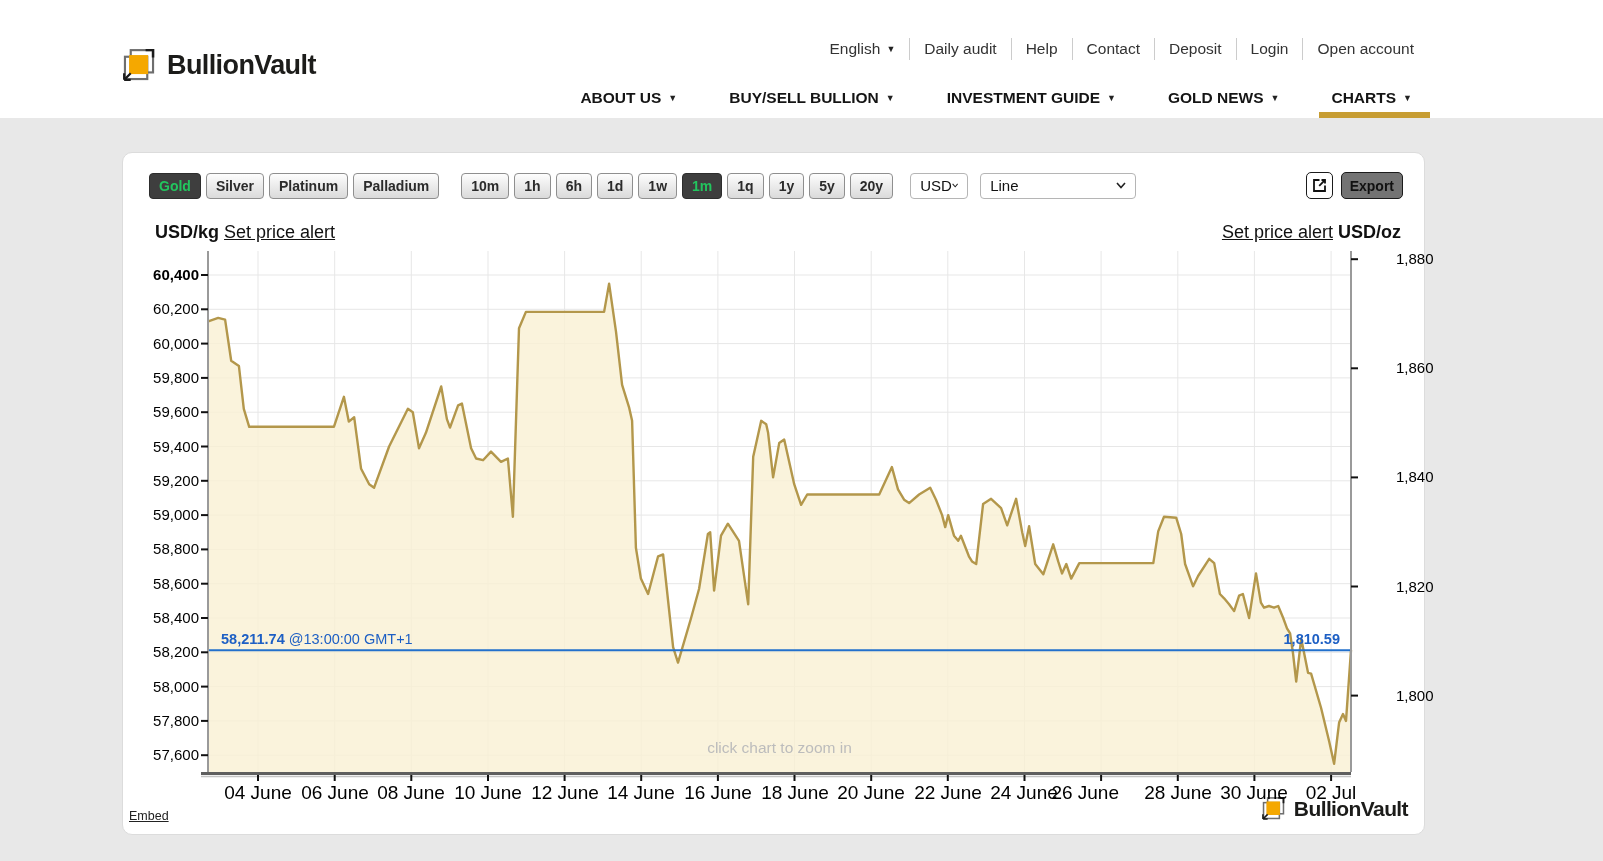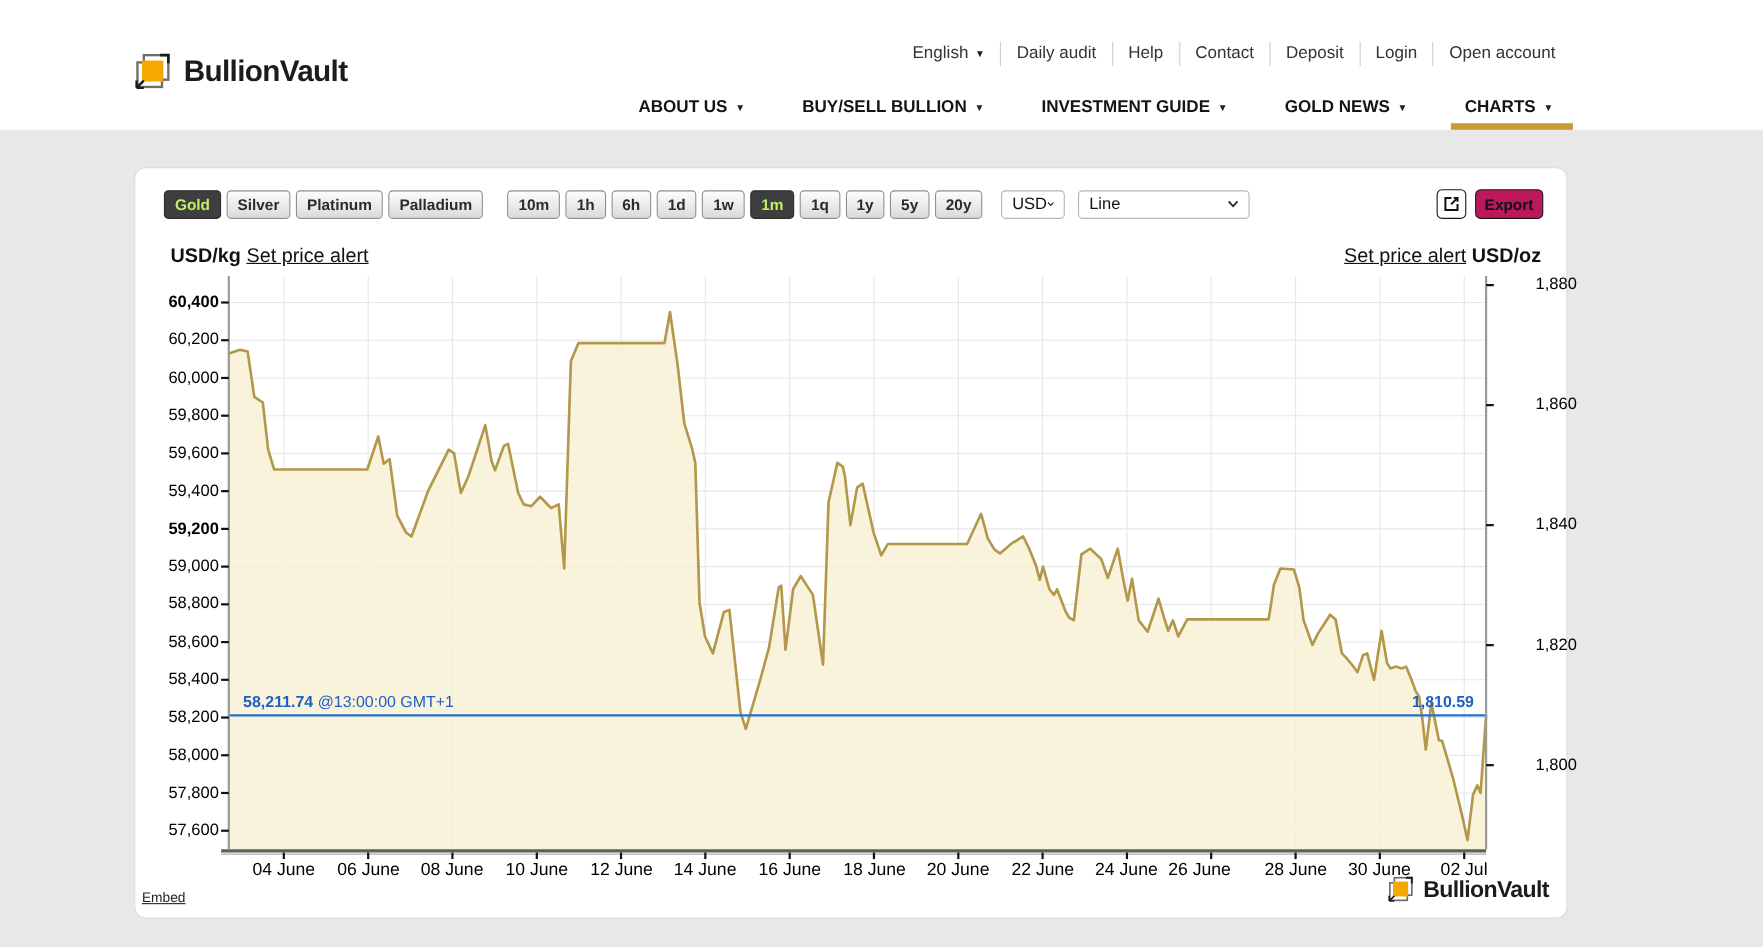--- a/index.html
+++ b/index.html
@@ -22,50 +22,50 @@
   .nav-item.active::after { content:""; position:absolute; left:-12px; right:-18px; top:24px; height:6px; background:#c79d33; }
   
   .panel { position:absolute; left:122px; top:152px; width:1303px; height:683px;
            background:#fff; border:1px solid #dcdcdc; border-radius:10px; }
   
   .toolbar { position:absolute; left:26px; top:19px; right:21px; display:flex; align-items:center; }
   .btn-group { display:flex; }
   .tbtn { height:26px; padding:0 9px; margin-right:5px; font-family:"Liberation Sans",sans-serif;
           font-size:14px; font-weight:700; color:#2b2b2b; background:linear-gradient(#fdfdfd,#dadada);
           border:1px solid #8f8f8f; border-radius:4px; cursor:pointer; }
-  .tbtn.active { background:#3e3e3e; color:#bef264; border-color:#2d2d2d; }
+  .tbtn.active { background:#3e3e3e; color:#22c55e; border-color:#2d2d2d; }
   #timeframes { margin-left:17px; }
   .select { height:26px; border:1px solid #b5b5b5; border-radius:4px; background:#fff;
             display:flex; align-items:center; justify-content:space-between; padding:0 9px;
             font-size:15px; color:#111; cursor:pointer; }
   #currency-select { width:58px; margin-left:12px; }
   #type-select { width:156px; margin-left:12px; }
   .sel-chevron { width:10px; height:7px; }
   .right-tools { margin-left:auto; display:flex; gap:8px; align-items:center; }
   .icon-btn { width:27px; height:27px; background:#fff; border:1.5px solid #1b1b1b; border-radius:5px;
               display:flex; align-items:center; justify-content:center; cursor:pointer; padding:0; }
-  .export-btn { height:27px; padding:0 8px; background:#be185d; border:1.5px solid #1b1b1b; border-radius:5px;
+  .export-btn { height:27px; padding:0 8px; background:#737373; border:1.5px solid #1b1b1b; border-radius:5px;
                 font-family:"Liberation Sans",sans-serif; font-size:14px; font-weight:700; color:#111; cursor:pointer; }
   
   .chart-head { position:absolute; top:69px; font-size:18px; color:#111; white-space:nowrap; }
   .chart-head.left { left:32px; }
   .chart-head.right { right:23px; }
   .unit { font-weight:700; }
   .alert-link { text-decoration:underline; color:#111; cursor:pointer; }
   
   .plot { position:absolute; left:85px; top:98px; width:1143px; height:521px; cursor:pointer; }
   #plot-svg { position:absolute; left:-10px; top:0; overflow:visible; }
   .watermark { position:absolute; left:0; width:1143px; top:488px; text-align:center;
                color:#bcbcbc; font-size:15.5px; pointer-events:none; }
   .price-label-left { position:absolute; left:13px; top:380px; font-size:14.5px; color:#1d5fc4; white-space:nowrap; }
   .price-label-left b { font-weight:700; }
   .price-label-right { position:absolute; right:11px; top:380px; font-size:14.5px; font-weight:700; color:#1d5fc4; }
   .ylab { position:absolute; left:0; width:76px; text-align:right; font-size:15px; color:#000; line-height:18px; }
   .ylab.right { left:1237px; width:70px; text-align:left;margin-left:36px; }
-  .xlab { position:absolute; width:80px; text-align:center; top:629px; font-size:16px; color:#000; }
+  .xlab { position:absolute; width:80px; text-align:center; top:629px; font-size:19px; color:#000; }
   .embed-link { position:absolute; left:6px; top:656px; font-size:12.5px; color:#222;
                 text-decoration:underline; cursor:pointer; }
   .footer-brand { position:absolute; right:16px; top:642px; display:flex; align-items:center; gap:7px; }
   .footer-brand .brand-text { font-size:21px; }
 </style>
 </head>
 <body>
 
 <header class="site-header">
   <div class="brand">
@@ -252,20 +252,21 @@
           <line x1="586.5" y1="524" x2="586.5" y2="530" stroke="#111" stroke-width="2"></line>
           <line x1="663.2" y1="524" x2="663.2" y2="530" stroke="#111" stroke-width="2"></line>
           <line x1="739.8" y1="524" x2="739.8" y2="530" stroke="#111" stroke-width="2"></line>
           <line x1="816.5" y1="524" x2="816.5" y2="530" stroke="#111" stroke-width="2"></line>
           <line x1="893.1" y1="524" x2="893.1" y2="530" stroke="#111" stroke-width="2"></line>
           <line x1="969.8" y1="524" x2="969.8" y2="530" stroke="#111" stroke-width="2"></line>
           <line x1="1046.4" y1="524" x2="1046.4" y2="530" stroke="#111" stroke-width="2"></line>
           <line x1="1123.1" y1="524" x2="1123.1" y2="530" stroke="#111" stroke-width="2"></line>
         </g>
     </svg>
+    <div class="watermark">click chart to zoom in</div>
     <div class="price-label-left">
       <b>58,211.74</b>
       <span>@13:00:00 GMT+1</span>
     </div>
     <div class="price-label-right">1,810.59</div>
   </div>
 
   <a class="embed-link">Embed</a>
 
   <div class="footer-brand">
@@ -277,21 +278,21 @@
       <path d="M13 33 L5 41 M5 41 v-8 M5 41 h8" fill="none" stroke="#1b1b1b" stroke-width="2.6"></path>
     </svg>
     <span class="brand-text">BullionVault</span>
   </div>
 <div class="ylab" style="top: 113px; font-weight: bold;">60,400</div>
     <div class="ylab" style="top: 147px;">60,200</div>
     <div class="ylab" style="top: 182px;">60,000</div>
     <div class="ylab" style="top: 216px;">59,800</div>
     <div class="ylab" style="top: 250px;">59,600</div>
     <div class="ylab" style="top: 285px;">59,400</div>
-    <div class="ylab" style="top: 319px; font-weight: bold;">59,200</div>
+    <div class="ylab" style="top: 319px;">59,200</div>
     <div class="ylab" style="top: 353px;">59,000</div>
     <div class="ylab" style="top: 387px;">58,800</div>
     <div class="ylab" style="top: 422px;">58,600</div>
     <div class="ylab" style="top: 456px;">58,400</div>
     <div class="ylab" style="top: 490px;">58,200</div>
     <div class="ylab" style="top: 525px;">58,000</div>
     <div class="ylab" style="top: 559px;">57,800</div>
     <div class="ylab" style="top: 593px;">57,600</div>
     <div class="ylab right" style="top: 97px;">1,880</div>
     <div class="ylab right" style="top: 206px;">1,860</div>

